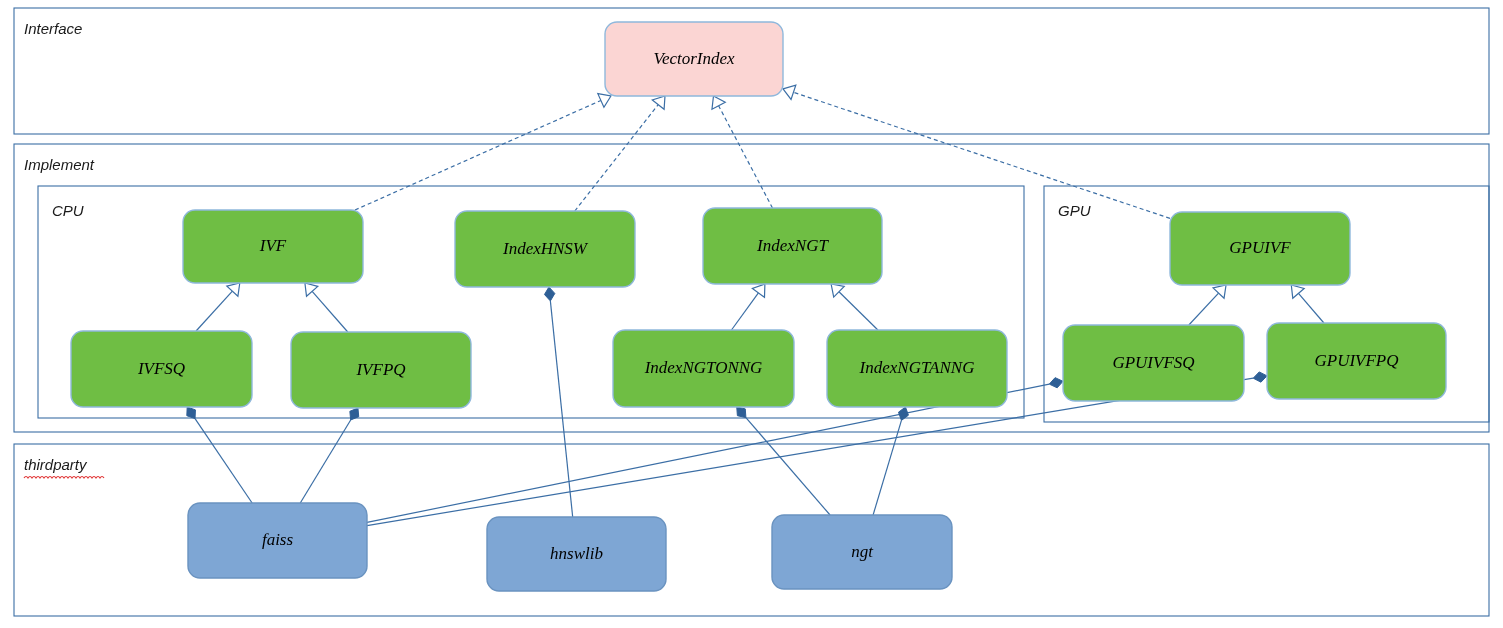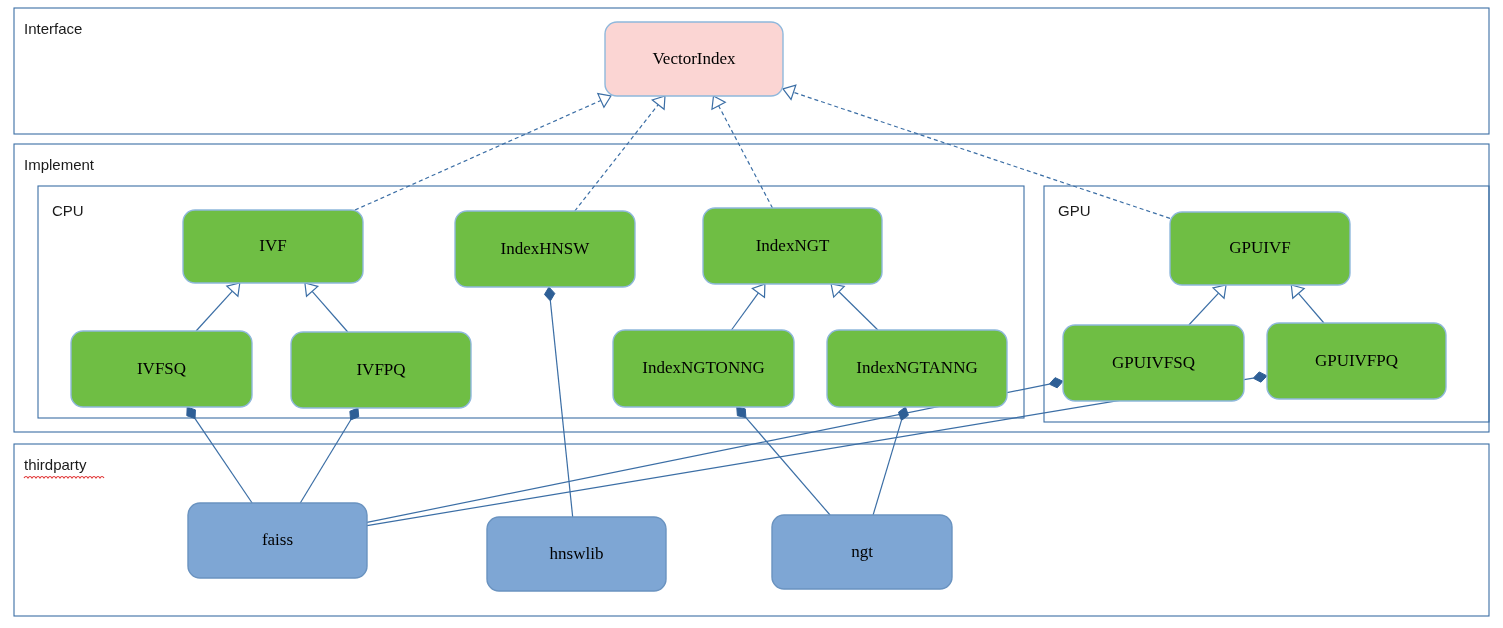--- a/index.html
+++ b/index.html
@@ -1,18 +1,18 @@
 <!DOCTYPE html>
 <html><head>
 <meta charset="utf-8">
 <style>
   html,body{margin:0;padding:0;background:#ffffff;}
   body{width:1503px;height:628px;overflow:hidden;
        font-family:"Liberation Sans",sans-serif;}
-  #stage{position:relative;width:1503px;height:564px;}
+  #stage{position:relative;width:1503px;height:564px;font-style:italic;}
   svg#diagram{position:absolute;left:0;top:0;width:1503px;height:628px;display:block;}
   .grp-label{font-family:"Liberation Sans",sans-serif;font-size:15px;fill:#1a1a1a;}
   .node-label{font-family:"Liberation Serif",serif;font-size:17px;fill:#000000;
               text-anchor:middle;dominant-baseline:middle;}
   .grp-rect{fill:#ffffff;stroke:#3b6ea5;stroke-width:1.1;}
   .sub-rect{fill:none;stroke:#3b6ea5;stroke-width:1.1;}
   .node-green{fill:#6fbe44;stroke:#8fb8dc;stroke-width:1.4;}
   .node-blue{fill:#7ea6d4;stroke:#6a93c0;stroke-width:1.4;}
   .node-pink{fill:#fbd5d3;stroke:#8fb8dc;stroke-width:1.4;}
   .edge-solid{stroke:#3b6ea5;stroke-width:1.2;fill:none;}

